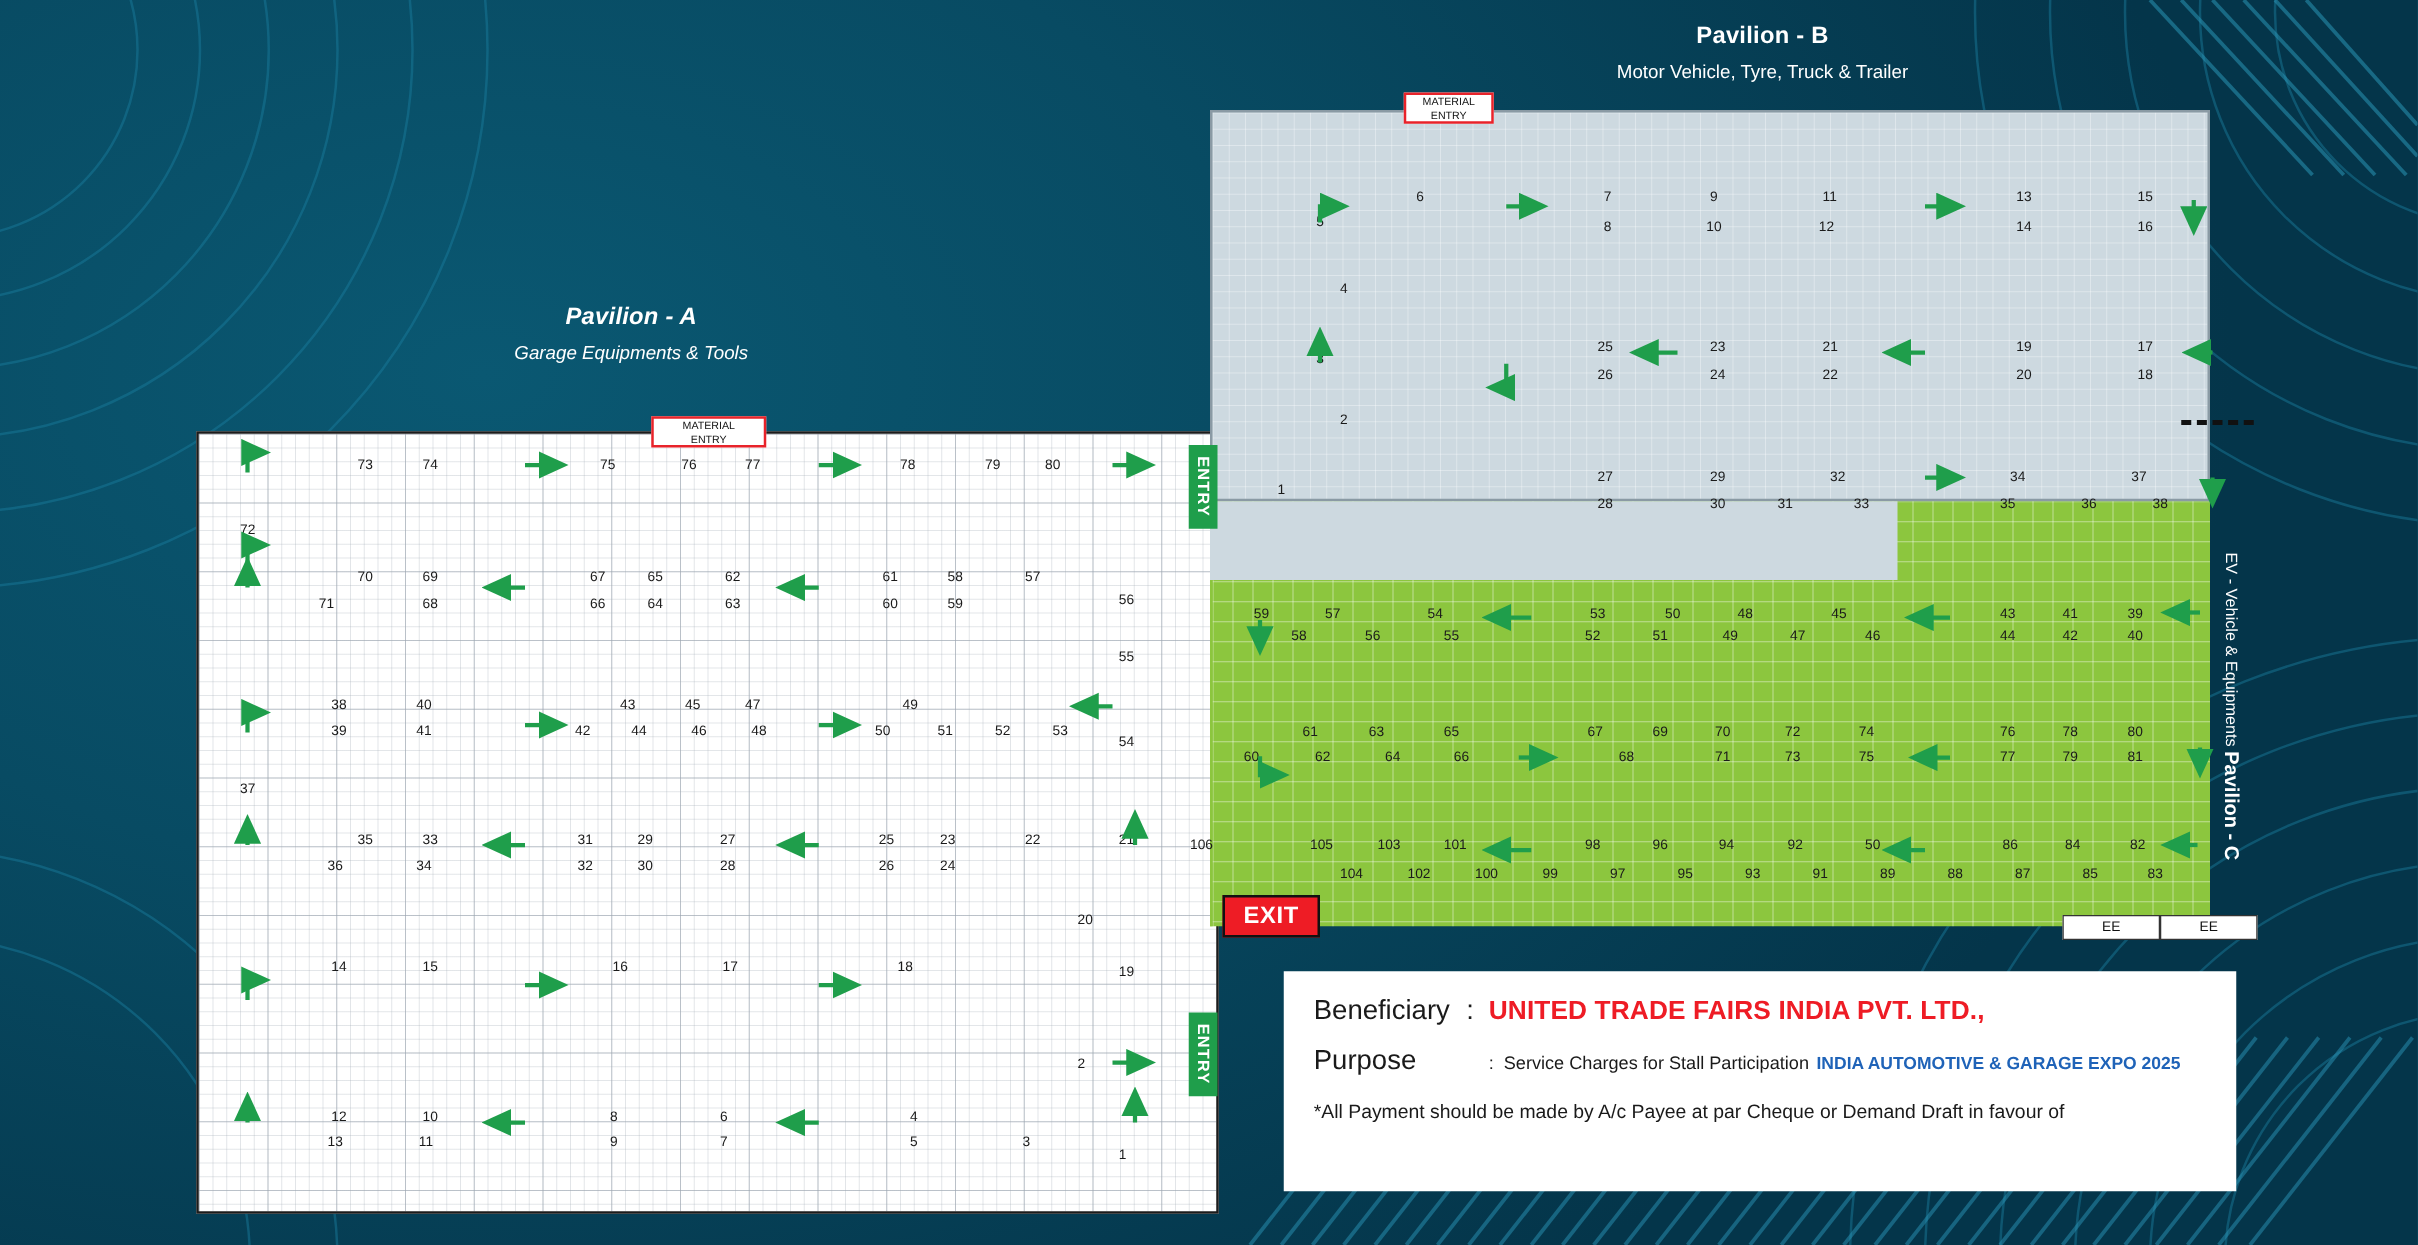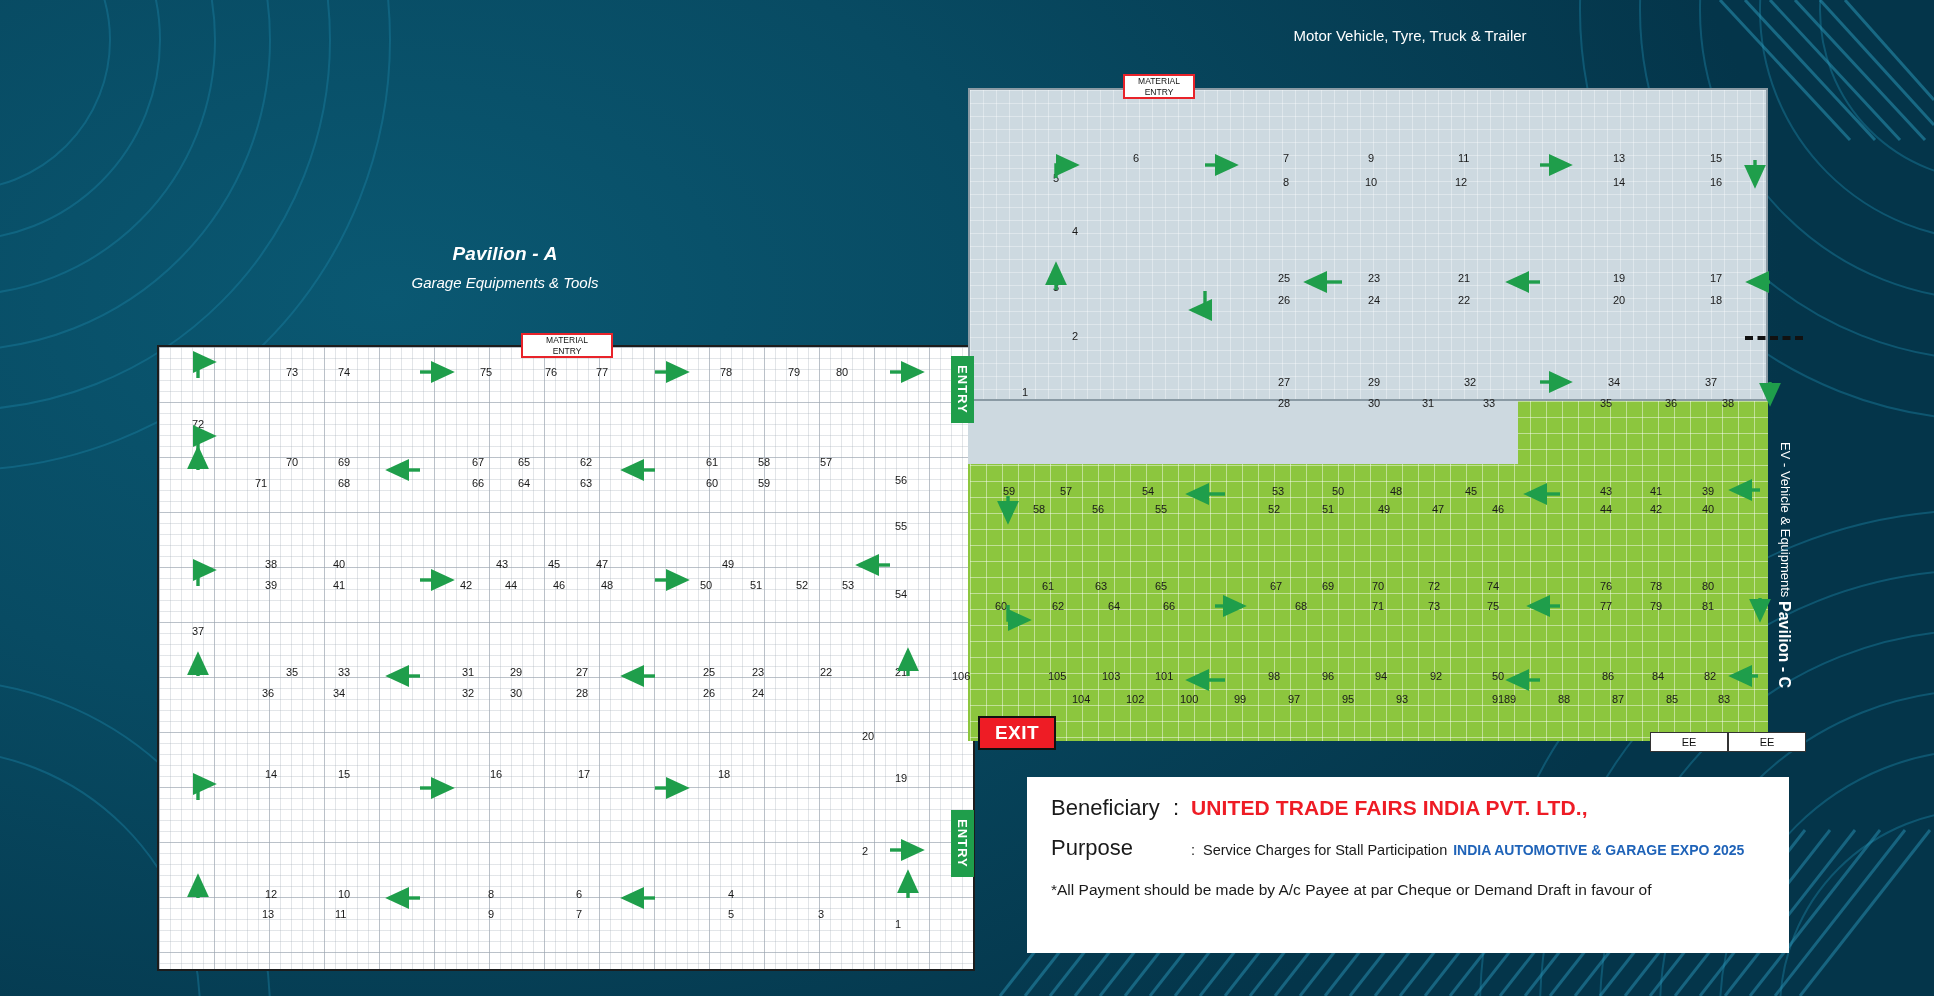--- a/index.html
+++ b/index.html
@@ -168,20 +168,21 @@
     </g>
   </svg>
 </div>
 
 <div class="pav-head" id="headA" style="left:340px; top:243px; width:330px;font-style:italic;">
   <div class="t">Pavilion - A</div>
   <div class="s">Garage Equipments &amp; Tools</div>
 </div>
 
 <div class="pav-head" id="headB" style="left:1210px; top:18px; width:400px;">
+  <div class="t">Pavilion - B</div>
   <div class="s">Motor Vehicle, Tyre, Truck &amp; Trailer</div>
 </div>
 
 <div class="pavC-label" style="left:1775px; top:400px; width:40px; height:330px;">
   <div style="writing-mode:vertical-rl; display:flex; flex-direction:row; gap:4px; height:100%; align-items:flex-start; justify-content:center;">
     <span class="s">EV - Vehicle &amp; Equipments</span>
     <span class="t">Pavilion - C</span>
   </div>
 </div>
 
@@ -838,21 +839,21 @@
   <span class="num" style="left:1602px; top:670px">86</span>
   <span class="num" style="left:1652px; top:670px">84</span>
   <span class="num" style="left:1704px; top:670px">82</span>
   <span class="num" style="left:1072px; top:693px">104</span>
   <span class="num" style="left:1126px; top:693px">102</span>
   <span class="num" style="left:1180px; top:693px">100</span>
   <span class="num" style="left:1234px; top:693px">99</span>
   <span class="num" style="left:1288px; top:693px">97</span>
   <span class="num" style="left:1342px; top:693px">95</span>
   <span class="num" style="left:1396px; top:693px">93</span>
-  <span class="num" style="left:1492px; top:693px">91</span>
+  <span class="num" style="left:1450px; top:693px">91</span>
   <span class="num" style="left:1504px; top:693px">89</span>
   <span class="num" style="left:1558px; top:693px">88</span>
   <span class="num" style="left:1612px; top:693px">87</span>
   <span class="num" style="left:1666px; top:693px">85</span>
   <span class="num" style="left:1718px; top:693px">83</span>
 </div>
 
 <svg class="arw" style="left:0; top:0;" width="1934" height="996">
   <defs>
     <marker id="ah" markerWidth="7" markerHeight="7" refX="5" refY="3.2" orient="auto">

